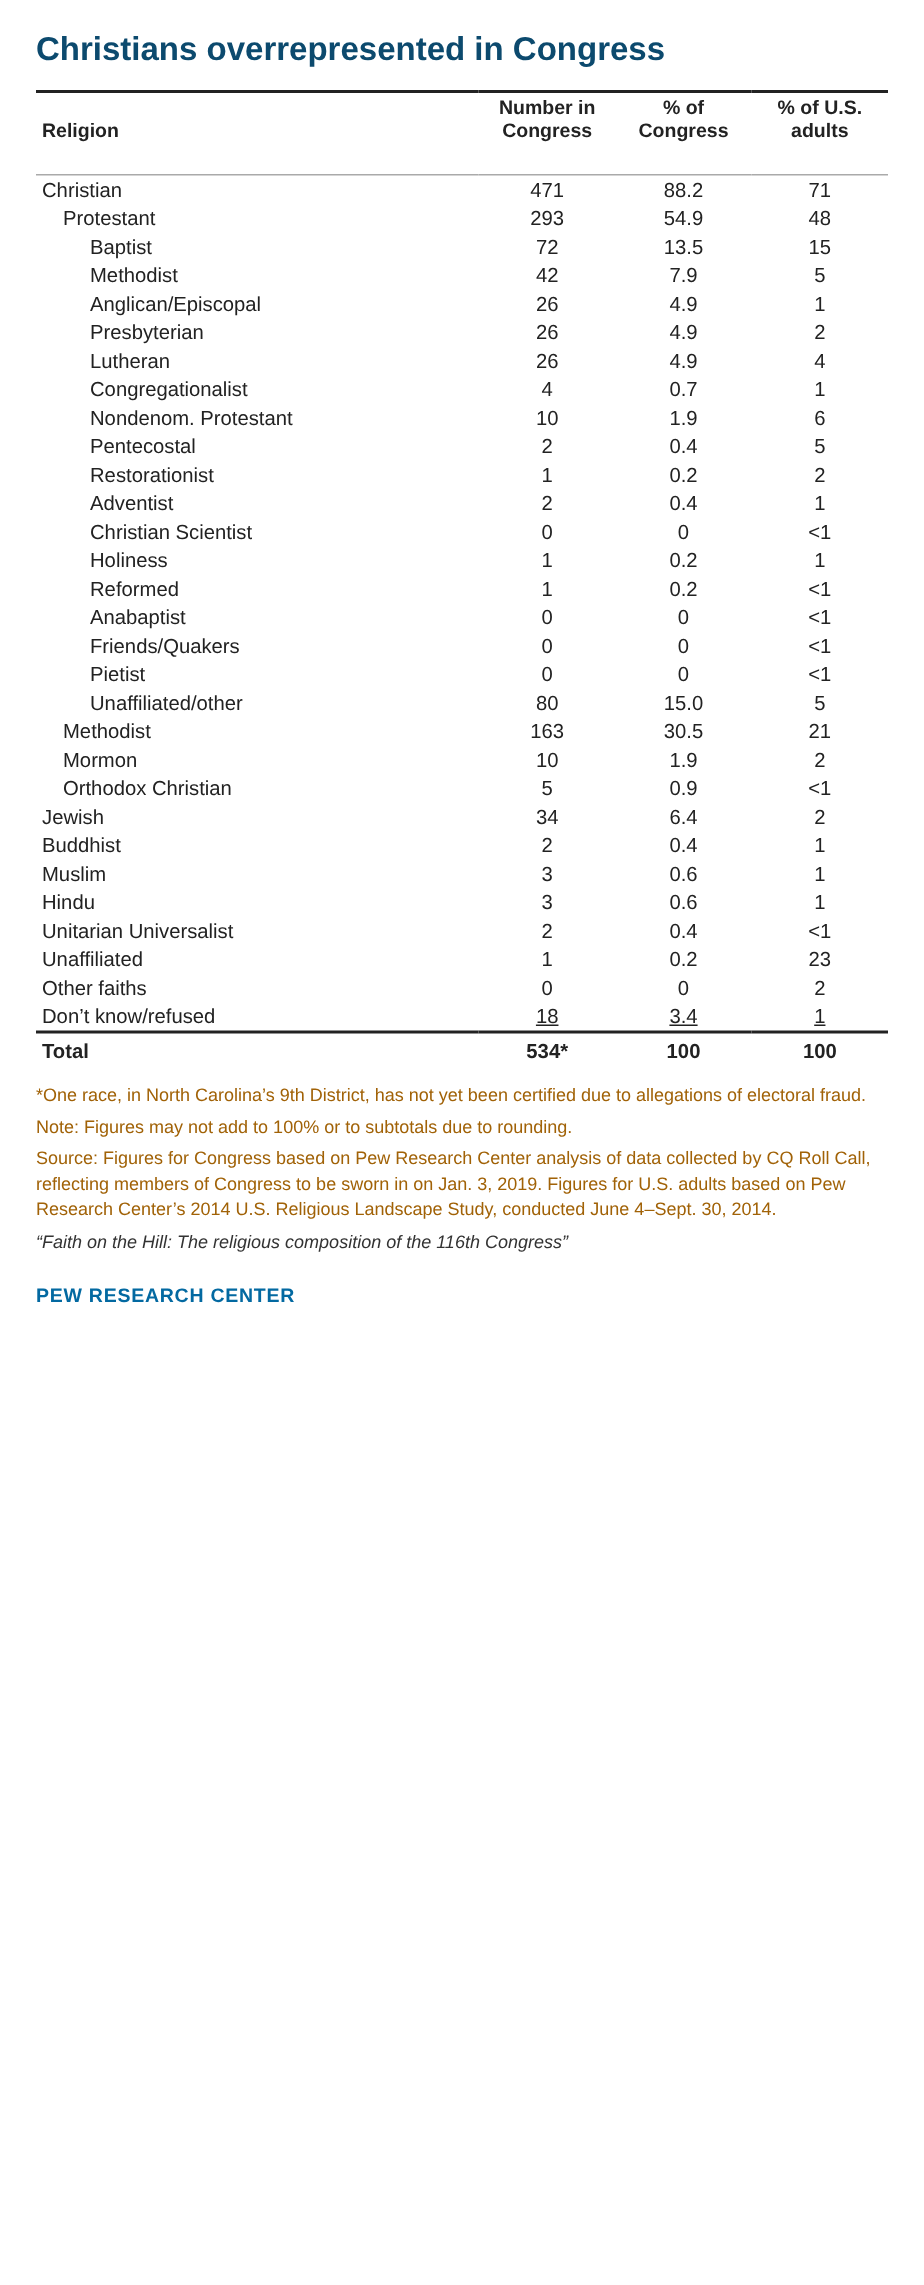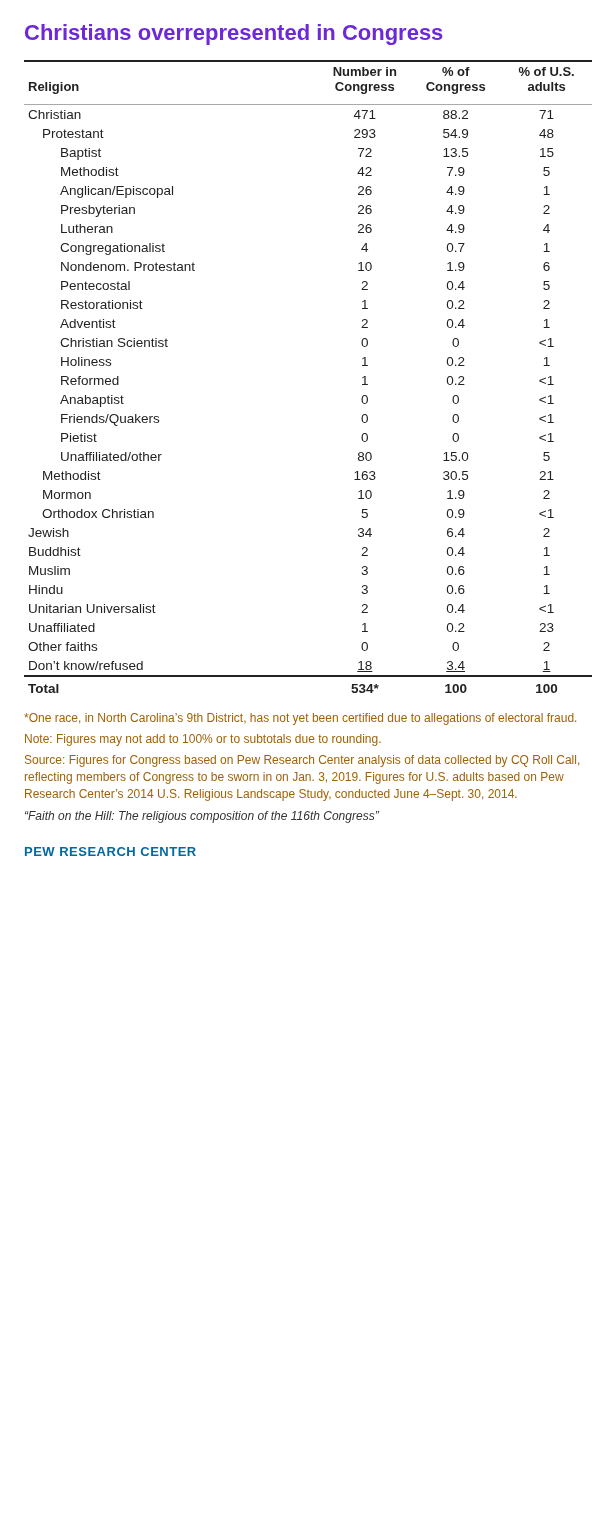--- a/index.html
+++ b/index.html
@@ -9,32 +9,32 @@
       width: 616px;
       padding: 20px 24px 20px 24px;
       font-size: 14px;
       color: #222;
     }
     h1 {
       font-size: 22px;
       font-weight: bold;
       margin-bottom: 14px;
       line-height: 1.2;
-      color: #6d28d9;
+      color: #0c4a6e;
     }
     table {
       width: 100%;
       border-collapse: collapse;
       margin-bottom: 12px;
     }
     thead tr th {
       font-weight: bold;
       font-size: 13px;
       text-align: center;
-      padding: 2px 4px 10px 4px;
+      padding: 2px 4px 22px 4px;
       vertical-align: bottom;
       border-top: 2px solid #222;
       border-bottom: 1px solid #aaa;
       margin-top: 44px;
     }
     thead tr th:first-child {
       text-align: left;
     }
     tbody tr td {
       font-size: 13.5px;

